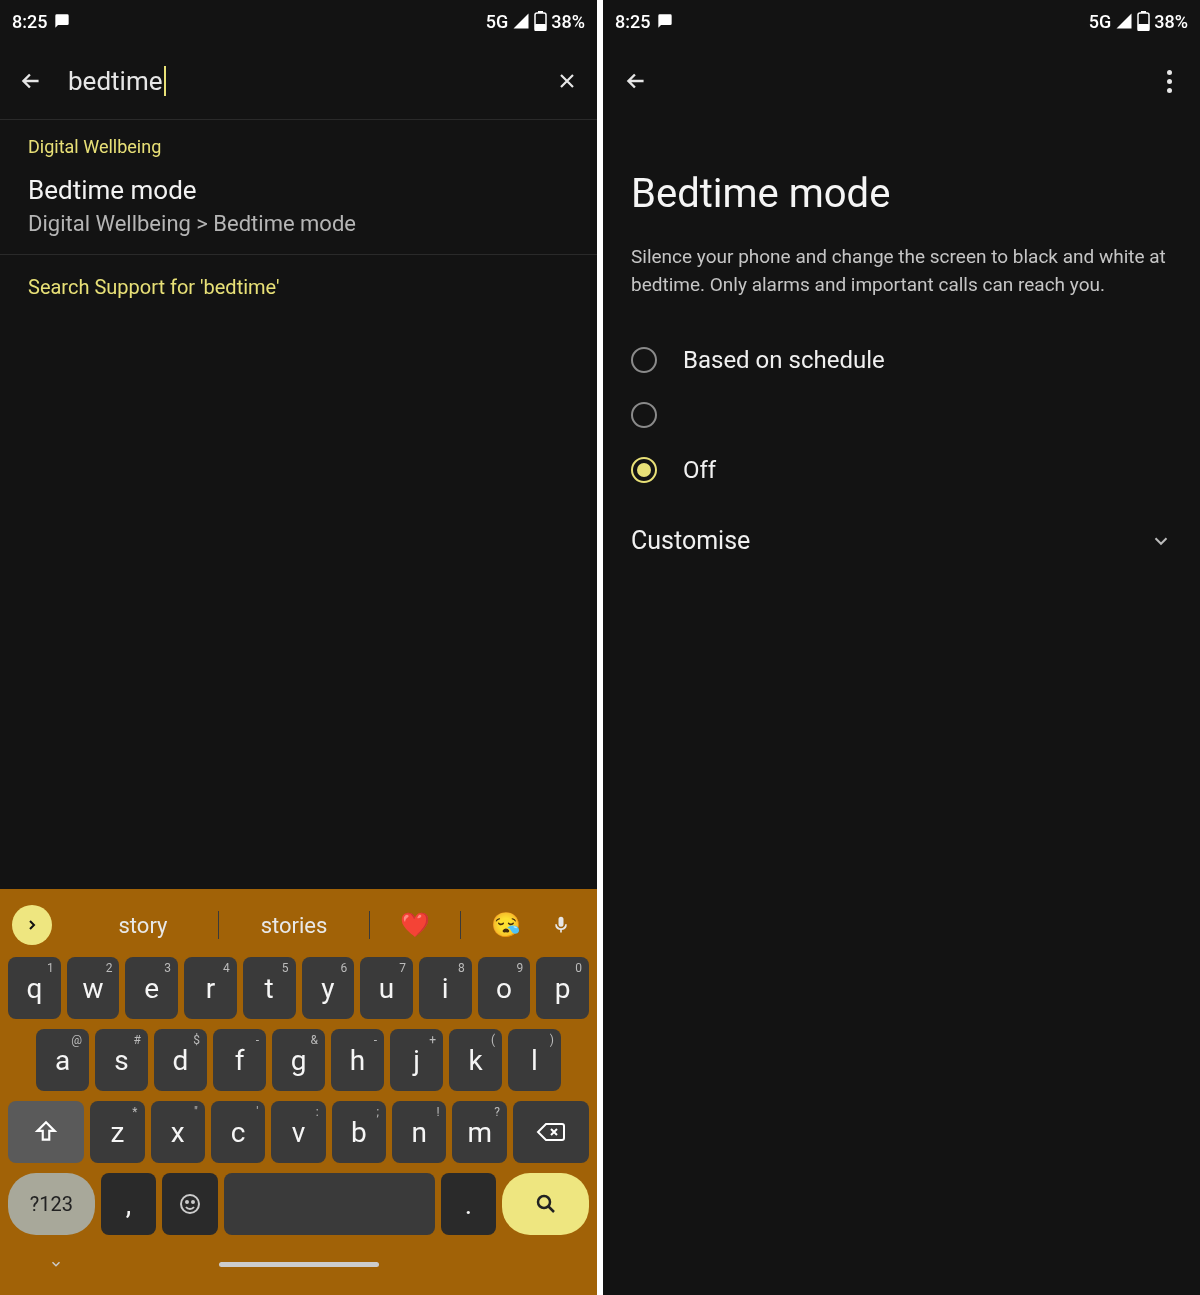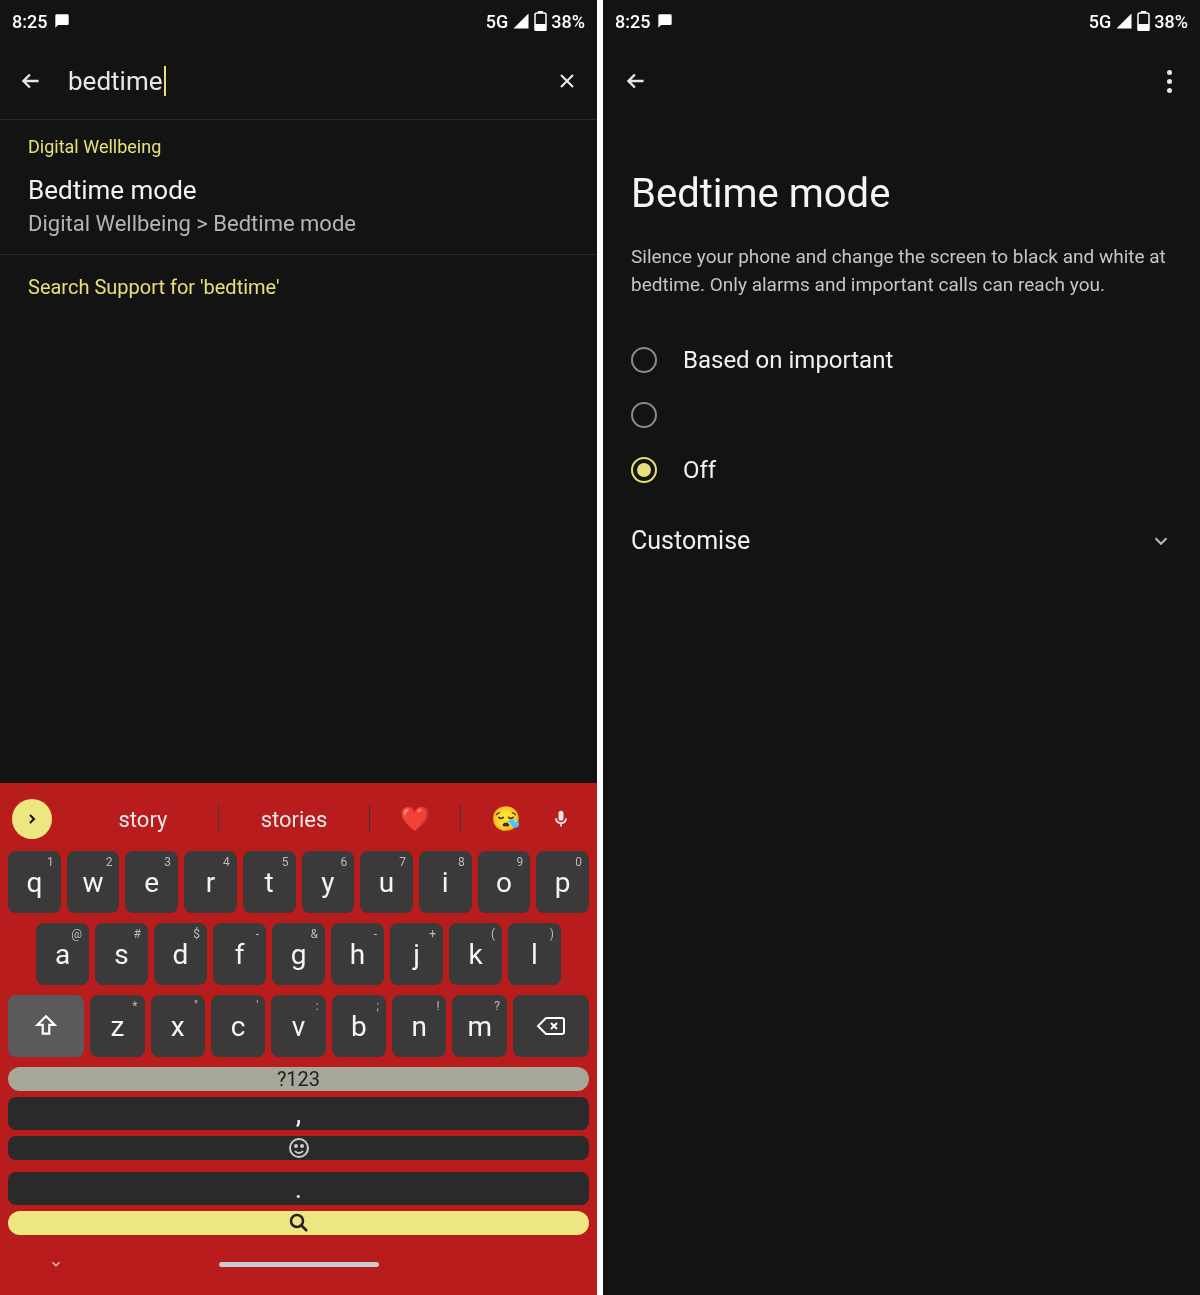--- a/index.html
+++ b/index.html
@@ -81,21 +81,21 @@
   .result-title { font-size: 26px; color: #f3f3f3; font-weight: 400; }
   .result-path { font-size: 22px; color: #b5b5b5; margin-top: 6px; }
   .support-link {
     color: #e8e077;
     font-size: 20px;
     padding: 20px 28px;
   }
   
   .keyboard {
     margin-top: auto;
-    background: #b91c1c;
+    background: #a16207;
     padding: 10px 6px 24px;
   }
   .suggestion-row {
     display: flex;
     align-items: center;
     padding: 6px 6px 12px;
     gap: 0;
   }
   .sug-chevron {
     width: 40px; height: 40px; border-radius: 50%;
@@ -126,21 +126,21 @@
     font-size: 28px;
     cursor: pointer;
   }
   .key .sup {
     position: absolute; top: 4px; right: 7px;
     font-size: 12px; color: #bbb;
   }
   .key.wide { flex: 1.4; background: #555; }
   .key.shift { background: #5a5a5a; }
   .key.del { background: #3a3a3a; }
-  .bottom-row { display: flex; gap: 6px; padding: 0 2px; flex-direction: column; }
+  .bottom-row { display: flex; gap: 6px; padding: 0 2px; }
   .key.numswitch {
     flex: 1.4; background: #a8a89a; color: #222; font-size: 20px; border-radius: 28px;
   }
   .key.comma, .key.emoji, .key.period { flex: 0.9; background: #2a2a2a; }
   .key.space { flex: 3.4; background: #3a3a3a; }
   .key.search {
     flex: 1.4; background: #eee680; color: #222; border-radius: 28px;
   }
   .nav-hint {
     display: flex; justify-content: space-between; align-items: center;
@@ -389,21 +389,21 @@
         <span></span>
     </div>
   </div>
 
   <div class="r-title">Bedtime mode</div>
   <div class="r-desc">Silence your phone and change the screen to black and white at bedtime. Only alarms and important calls can reach you.</div>
 
   <div id="radio-list">
       <div class="radio-item">
         <div class="radio"></div>
-        <div class="radio-label">Based on important</div>
+        <div class="radio-label">Based on schedule</div>
       </div>
       <div class="radio-item">
         <div class="radio"></div>
       </div>
       <div class="radio-item">
         <div class="radio on"></div>
         <div class="radio-label">Off</div>
       </div>
     </div>
 

